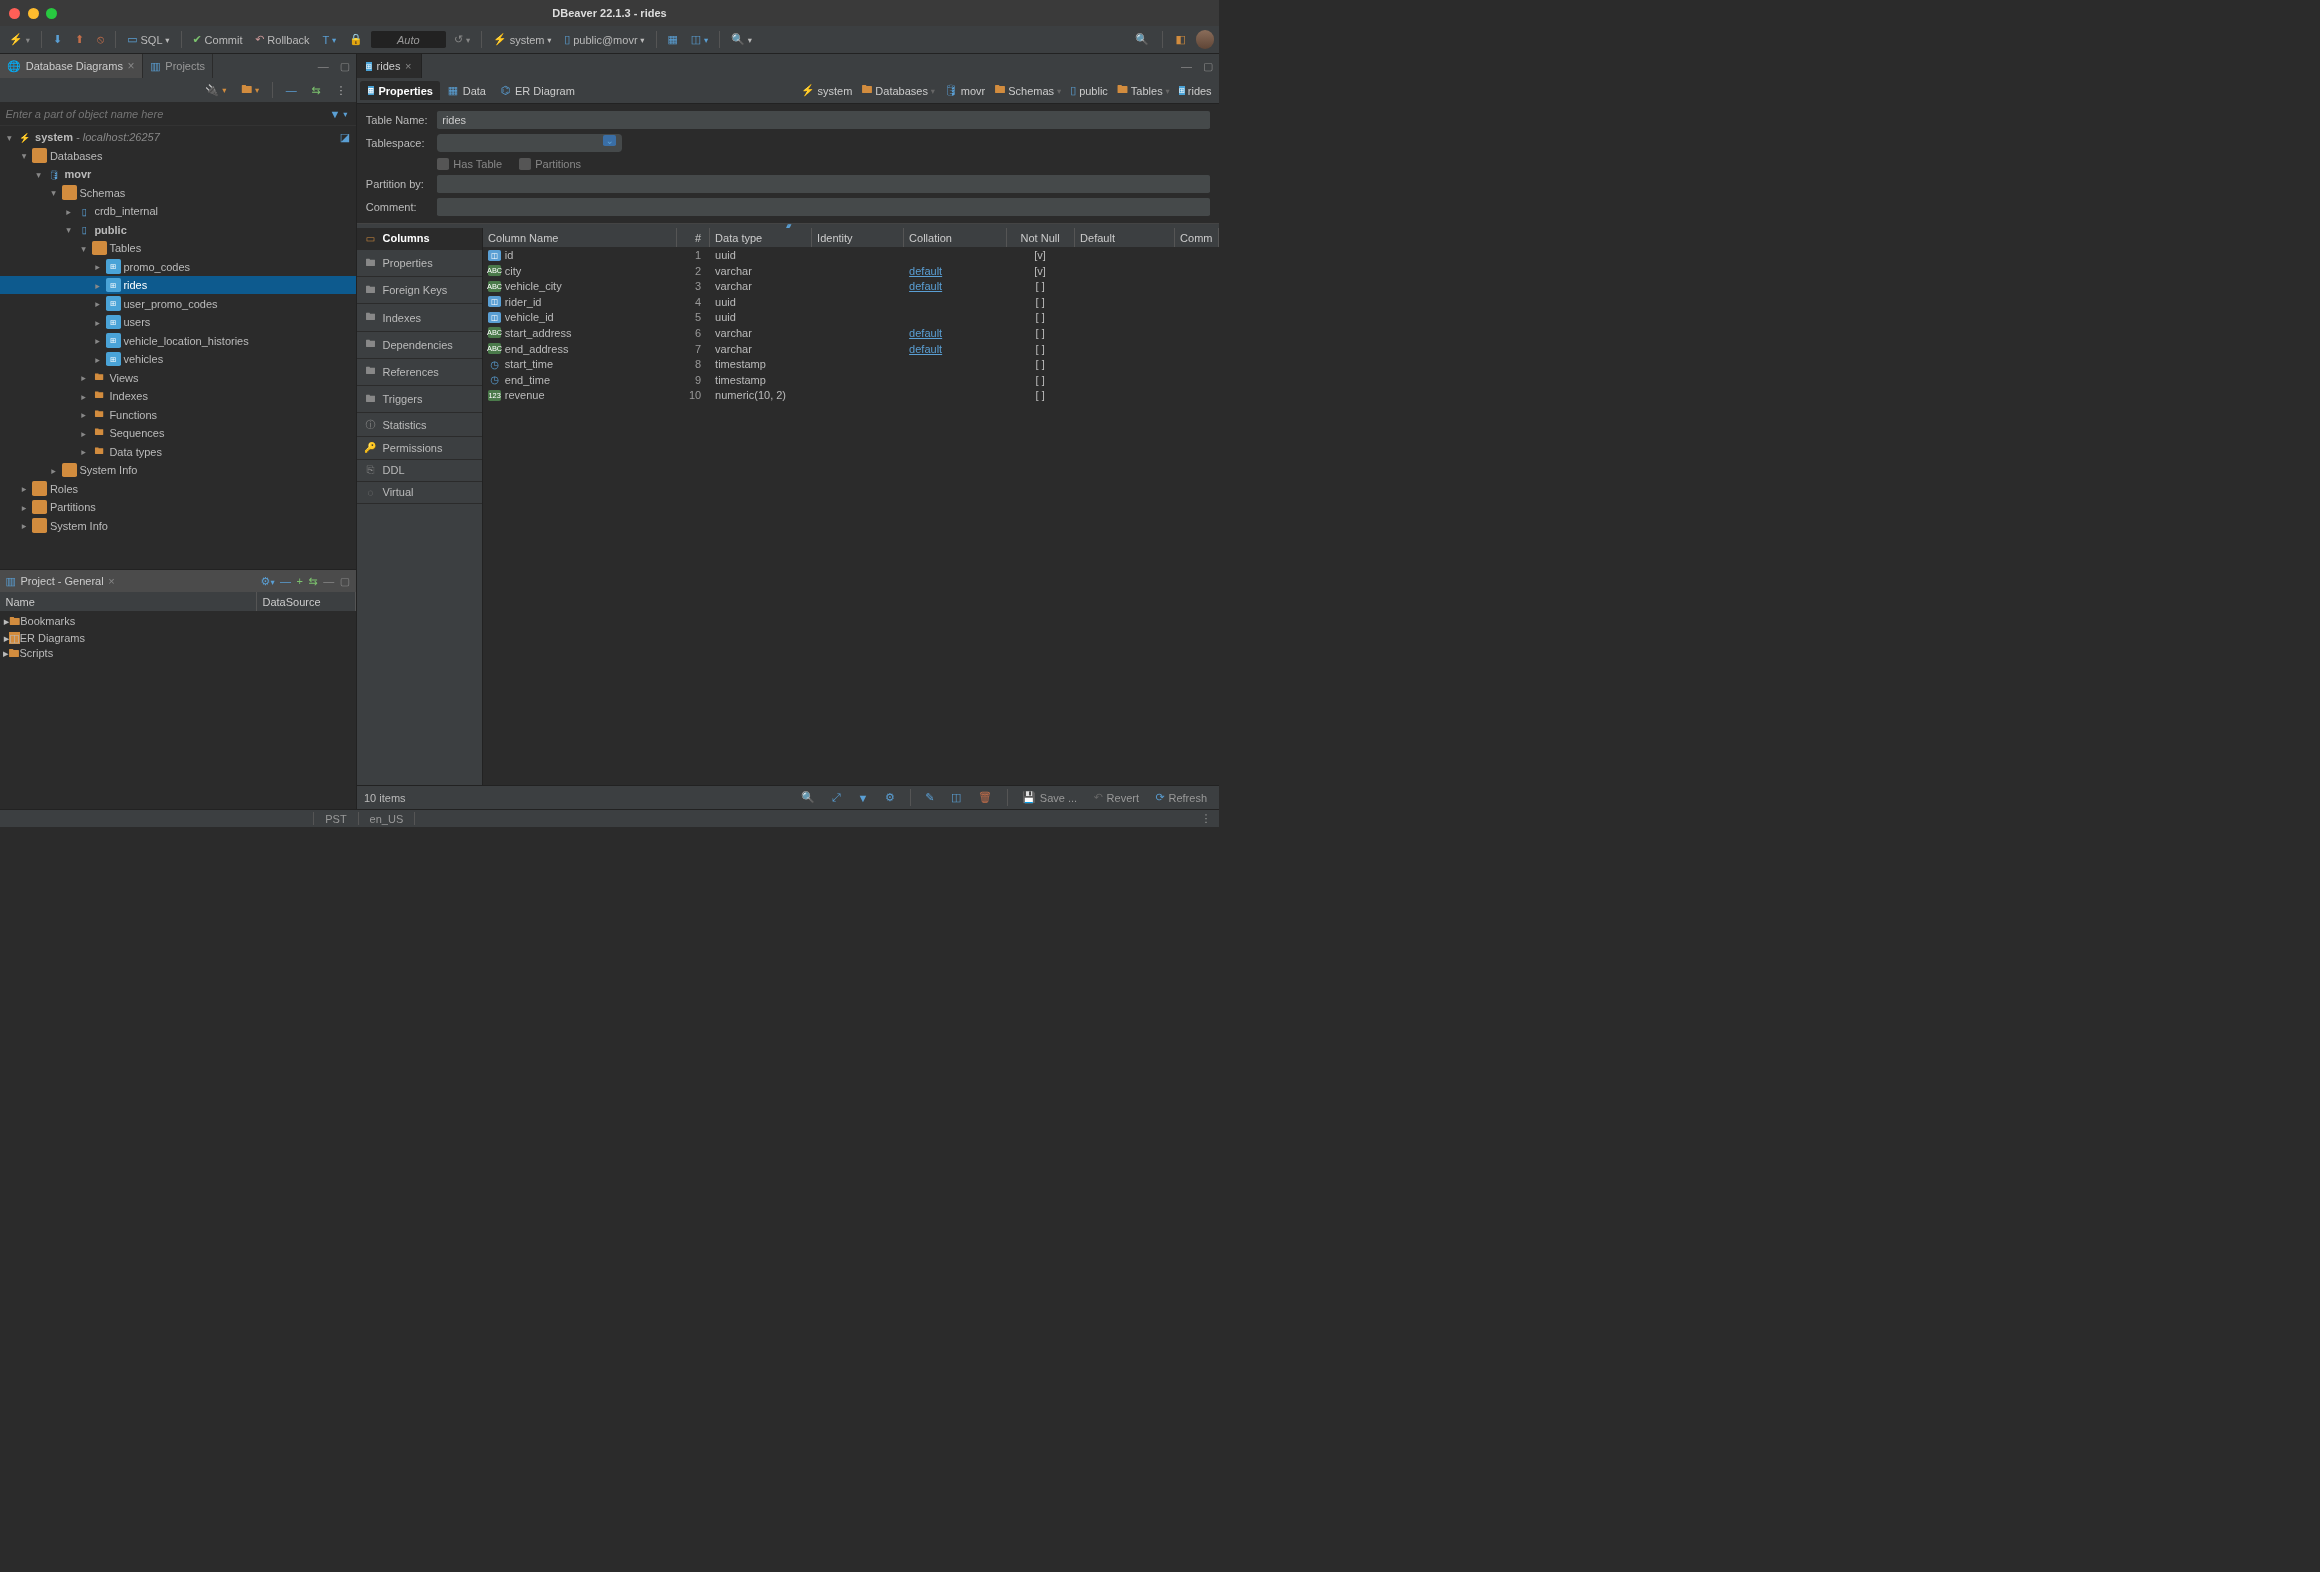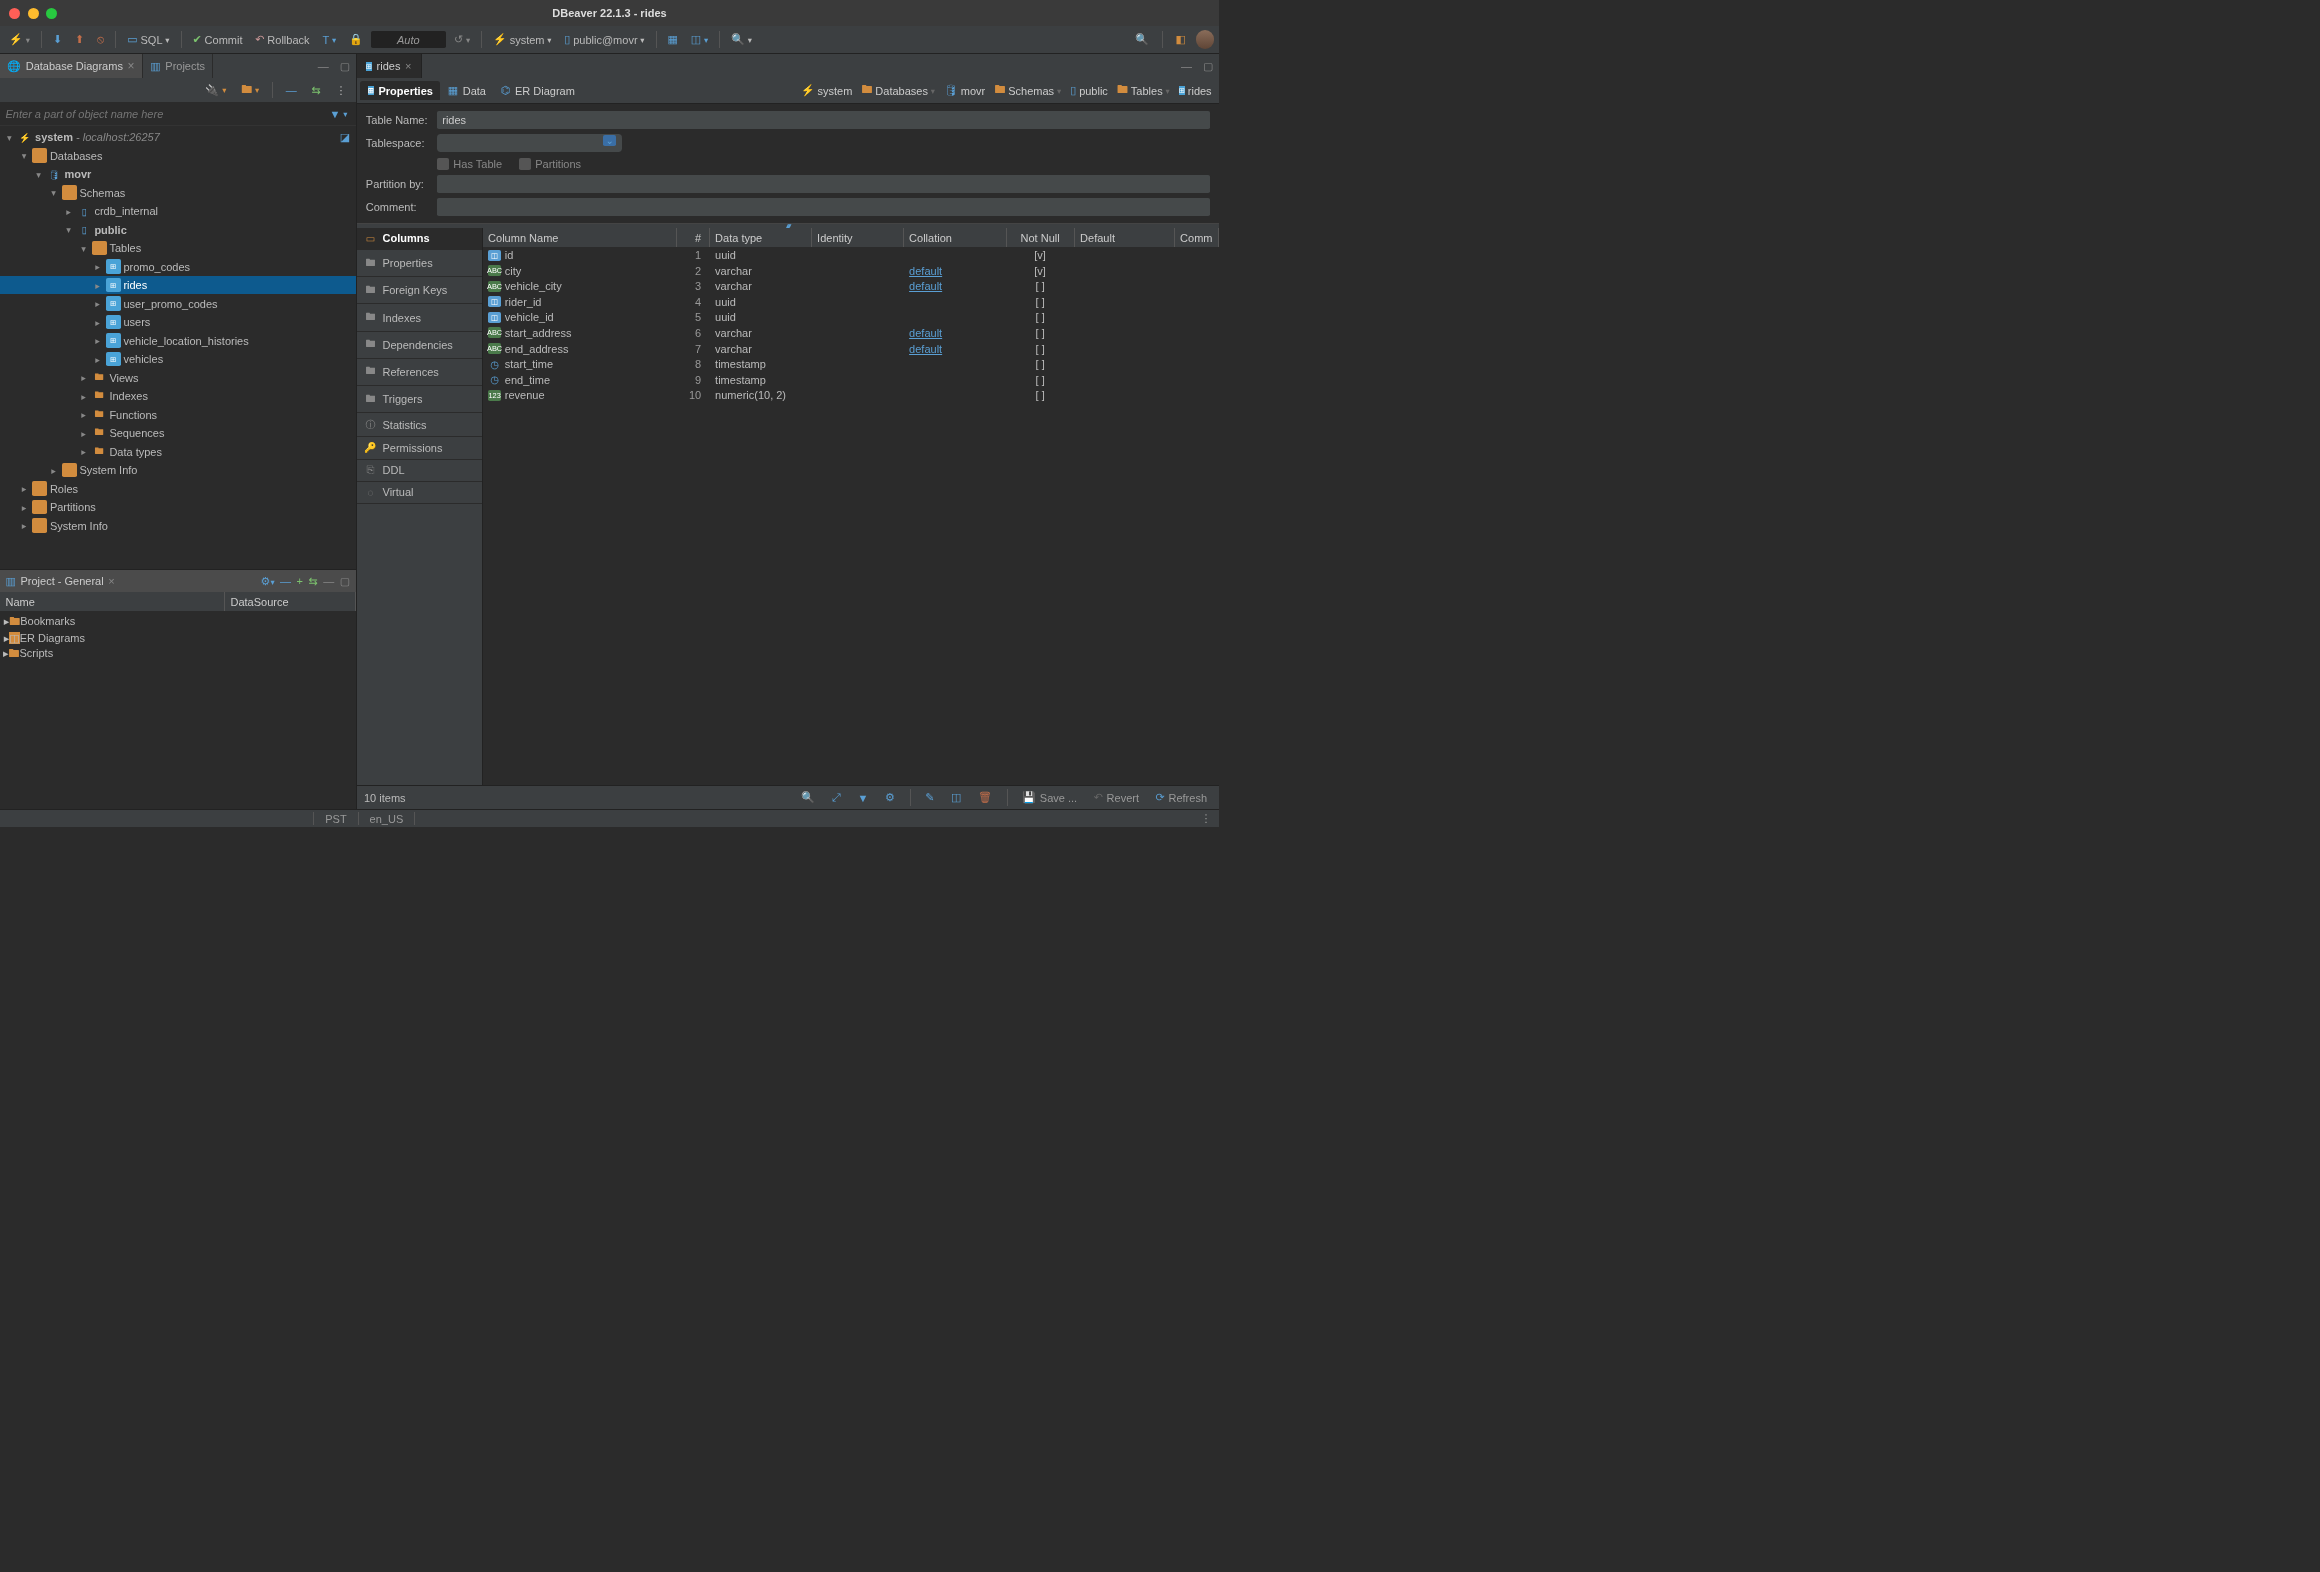--- a/index.html
+++ b/index.html
@@ -307,21 +307,21 @@
       <div class="controls">
         <span style="color:#5a9fd4">⚙<span style="font-size:8.3px">▾</span></span>
         <span style="color:#5a9fd4">—</span>
         <span style="color:#7cc36e">+</span>
         <span style="color:#7cc36e">⇆</span>
         <span>—</span>
         <span>▢</span>
       </div>
     </div>
     <div class="proj-head">
-      <div style="width:225px">Name</div>
+      <div style="width:257px">Name</div>
       <div style="flex:1">DataSource</div>
     </div>
     <div class="proj-tree">
       <div class="row" style="padding-left:3.7px"><span class="twisty">▸</span><span class="ico fold-o">🖿</span><span>Bookmarks</span></div>
       <div class="row" style="padding-left:3.7px"><span class="twisty">▸</span><span class="ico" style="background:#d28c3e">◫</span><span>ER Diagrams</span></div>
       <div class="row" style="padding-left:3px"><span class="twisty">▸</span><span class="ico fold-o">🖿</span><span>Scripts</span></div>
     </div>
   </div>
 </div>
 

